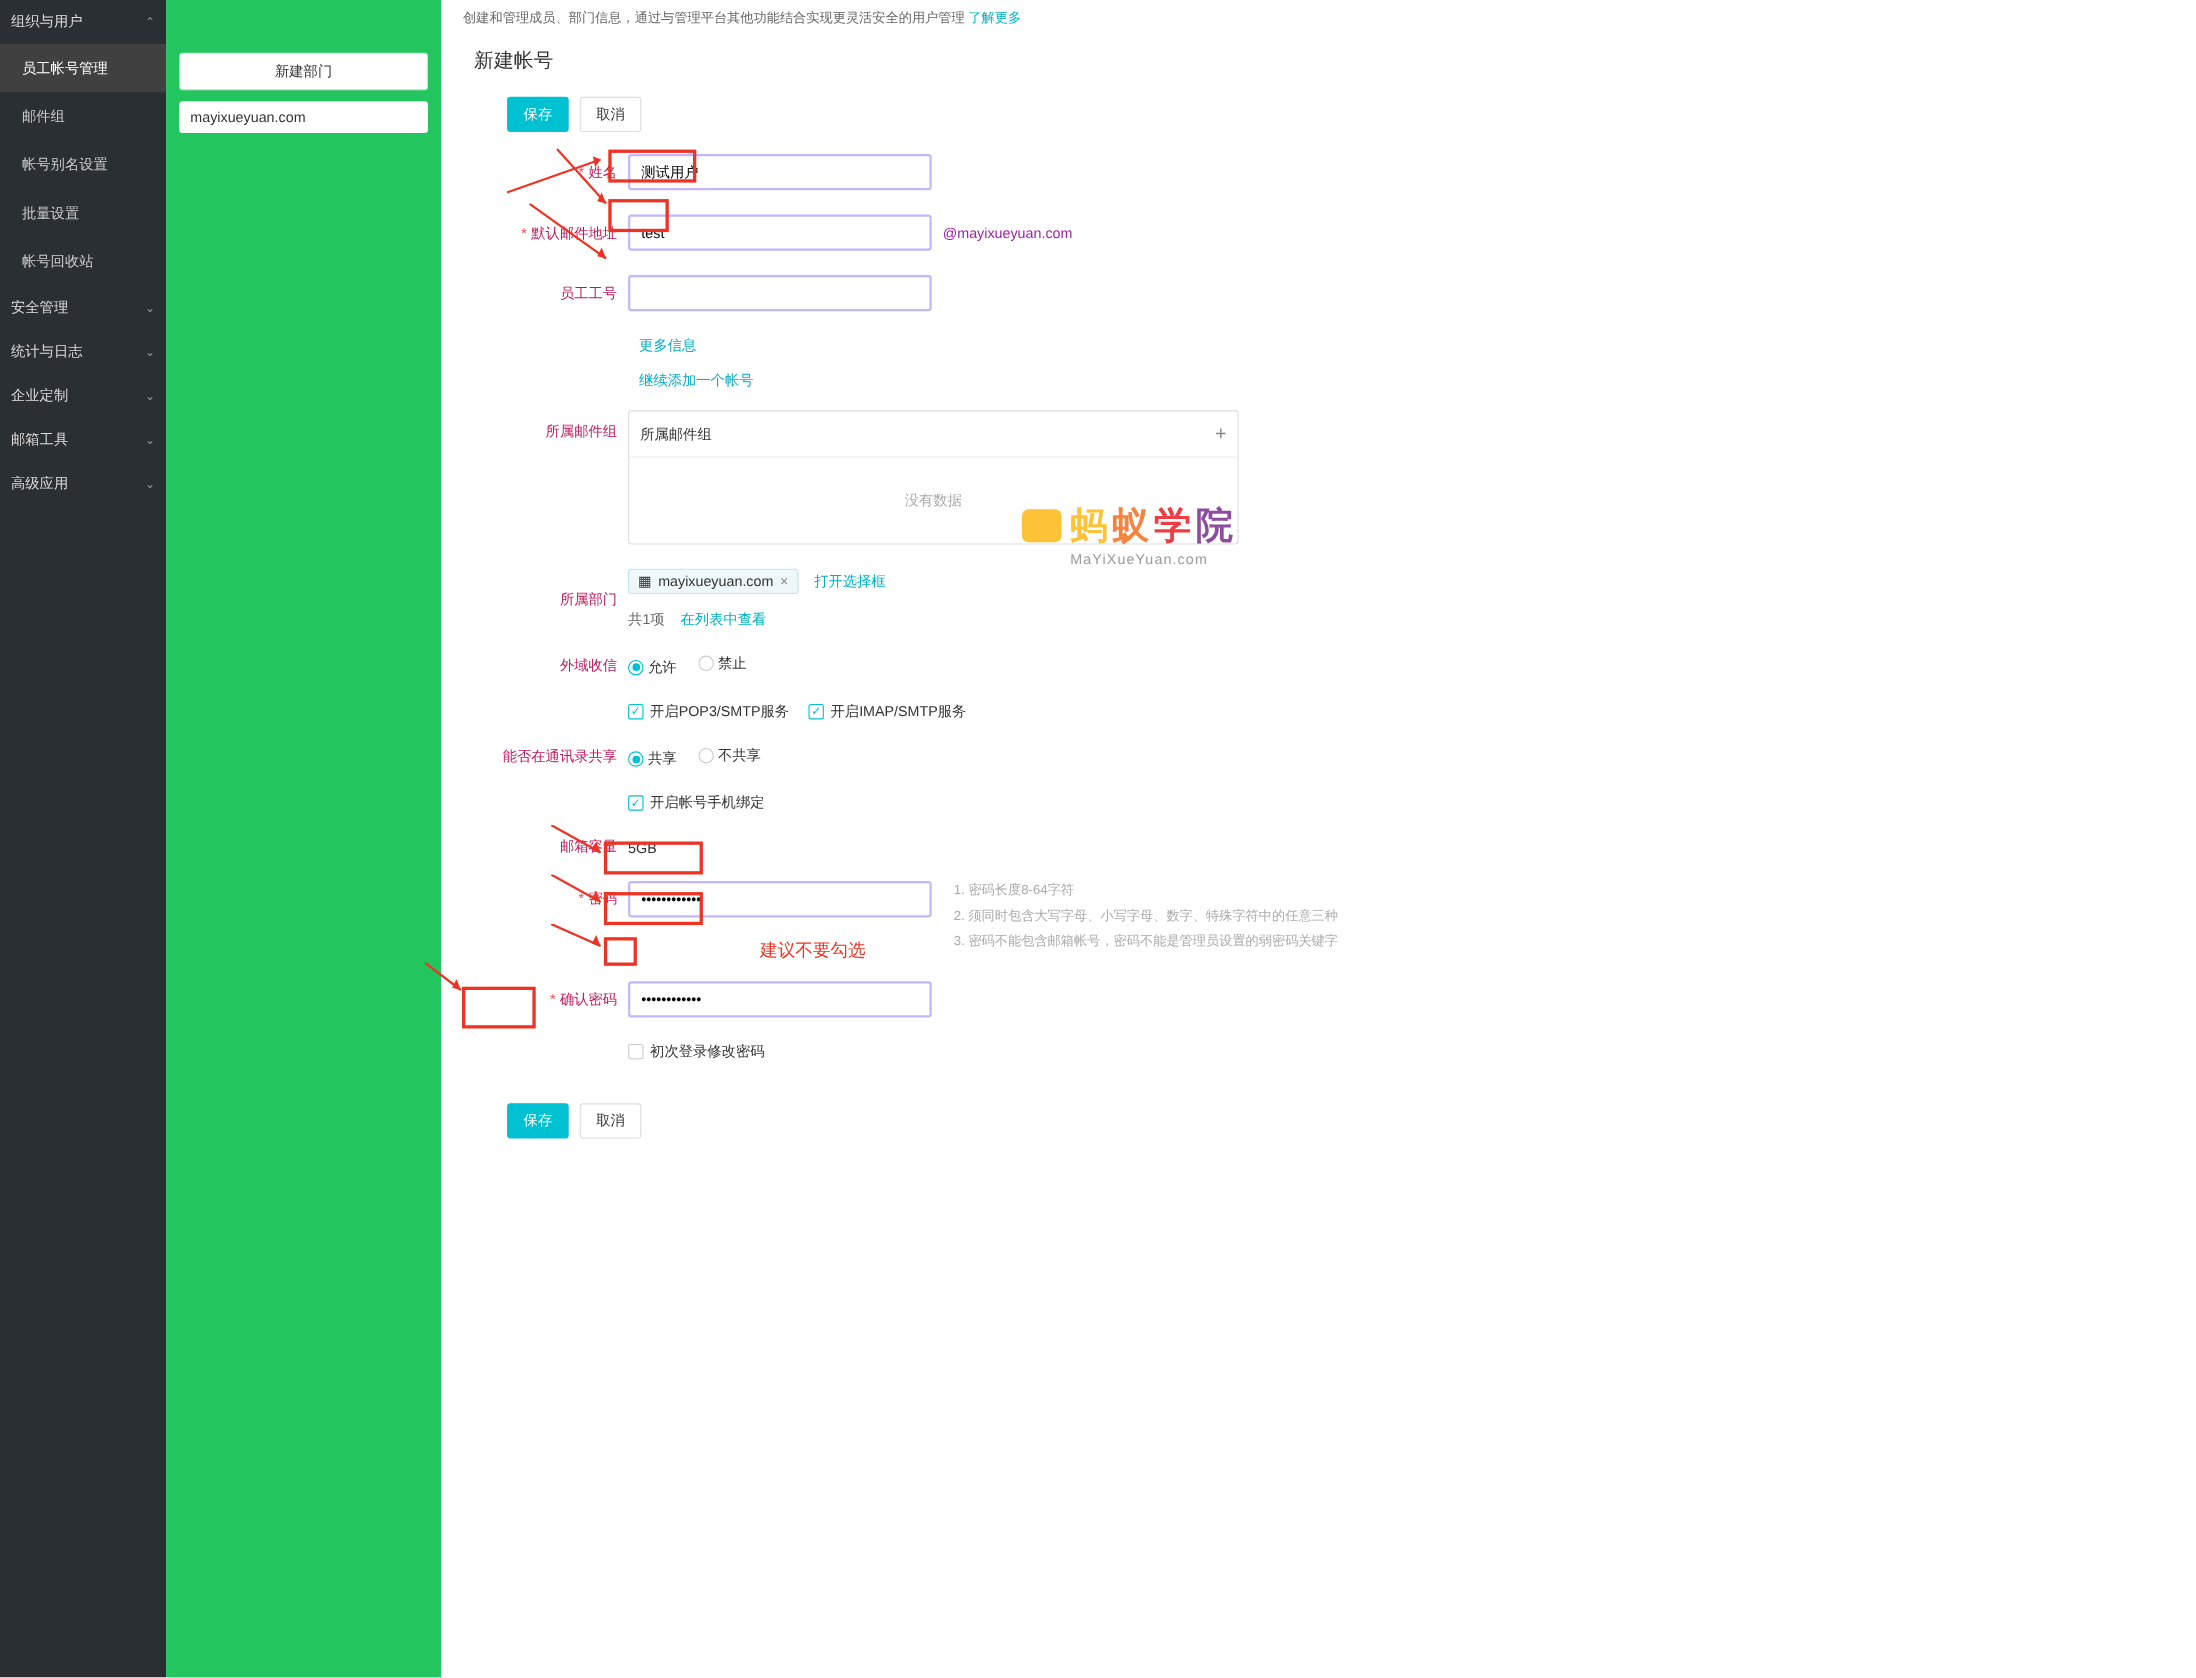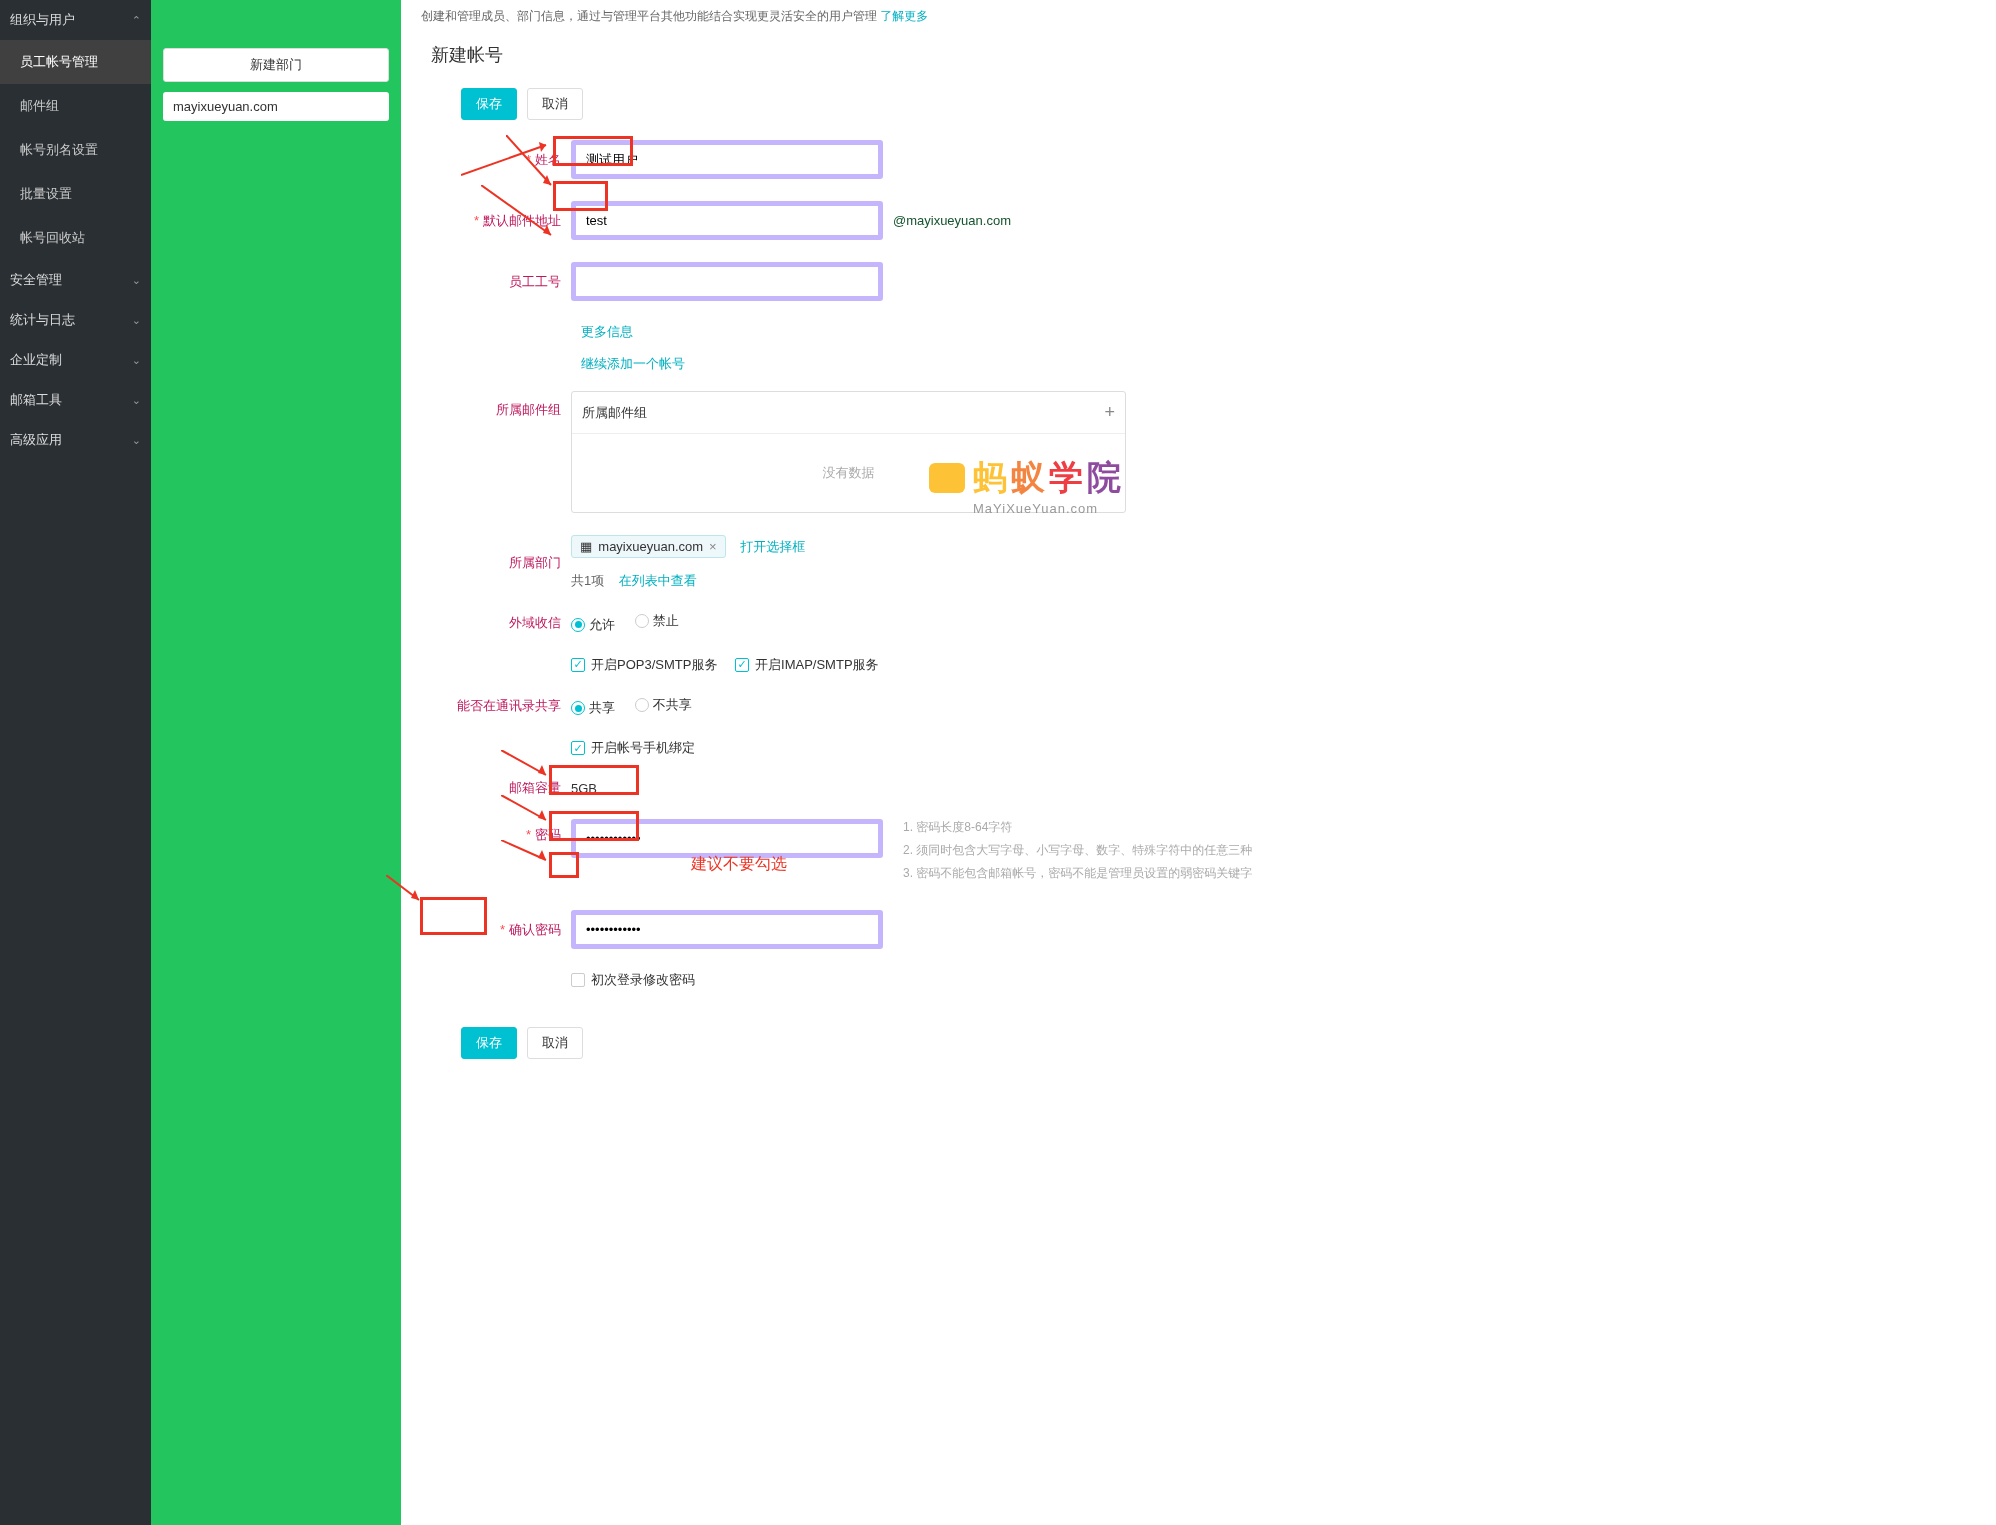--- a/index.html
+++ b/index.html
@@ -23,22 +23,22 @@
 .topbar { padding: 8px 20px; color: #666; font-size: 12px; }
 .topbar a { color: #00b0c0; text-decoration: none; text-align: right; }
 .form-area { padding: 10px 30px 40px 30px; }
 .page-title { font-size: 18px; color: #333; margin-bottom: 10px; overflow: hidden; height: 20px; }
 .btnrow { padding: 15px 0 20px 30px; display: flex; gap: 10px; }
 .btn { padding: 6px 14px; border-radius: 3px; cursor: pointer; border: 1px solid #ddd; background: #fff; }
 .btn.primary { background: #00c1d1; color: #fff; border-color: #00c1d1; }
 .form-row { display: flex; align-items: center; margin-bottom: 22px; }
 .form-label { width: 140px; text-align: right; padding-right: 10px; color: #be185d; font-size: 13px; }
 .req::before { content: "*"; color: #ff4d4f; margin-right: 4px; }
-.input { width: 312px; padding: 7px 10px; border: 5px solid #c4b5fd; border-radius: 3px; font-size: 13px; }
-.suffix { color: #14532d; margin-left: 10px; }
+.input { width: 276px; padding: 7px 10px; border: 2px solid #c4b5fd; border-radius: 3px; font-size: 13px; }
+.suffix { color: #a21caf; margin-left: 10px; }
 .link { color: #00b0c0; cursor: pointer; }
 .mailgroup-box { width: 555px; border: 1px solid #ddd; border-radius: 3px; }
 .mailgroup-head { padding: 10px; border-bottom: 1px solid #eee; display: flex; justify-content: space-between; align-items: center; }
 .plus { font-size: 18px; color: #888; cursor: pointer; }
 .mailgroup-body { padding: 30px; text-align: center; color: #aaa; }
 .tag { display: inline-flex; align-items: center; border: 1px solid #bbe7ec; background: #eef8fa; padding: 3px 8px; border-radius: 3px; gap: 6px; }
 .tag .x { cursor: pointer; color: #888; }
 .radio-item { display: inline-flex; align-items: center; margin-right: 16px; gap: 4px; cursor: pointer; }
 .radio { width: 14px; height: 14px; border: 1px solid #00c1d1; border-radius: 50%; display: inline-flex; align-items: center; justify-content: center; }
 .radio.checked::after { content: ""; width: 7px; height: 7px; background: #00c1d1; border-radius: 50%; }

